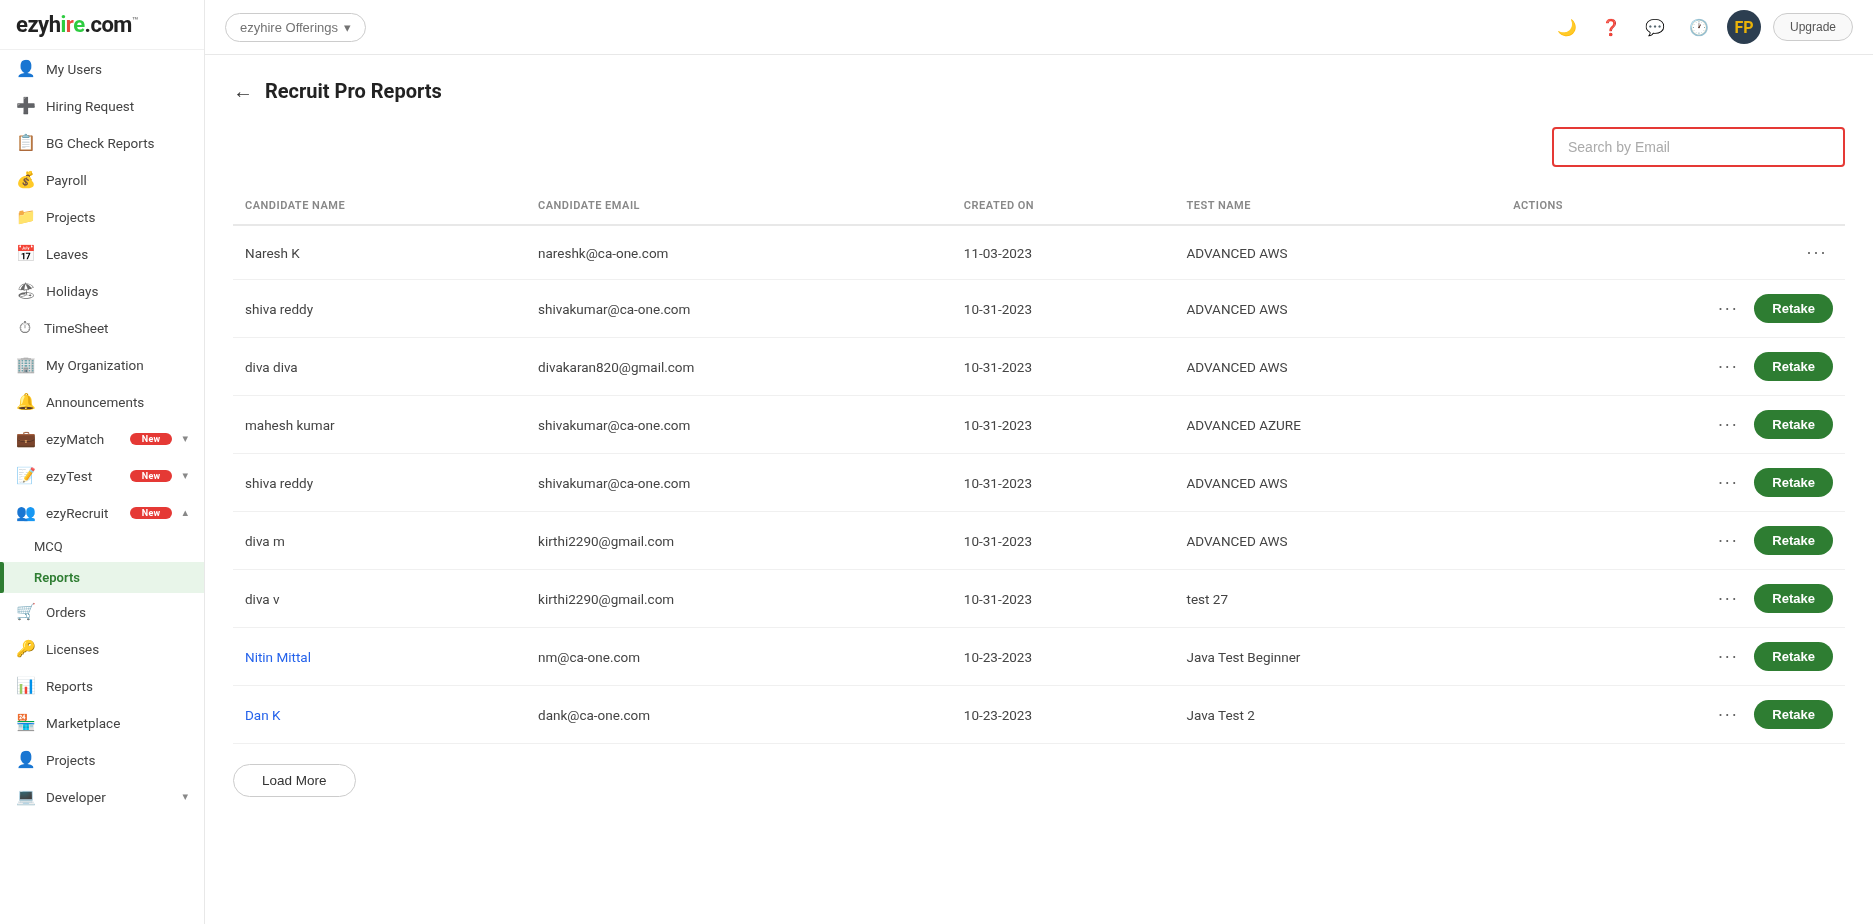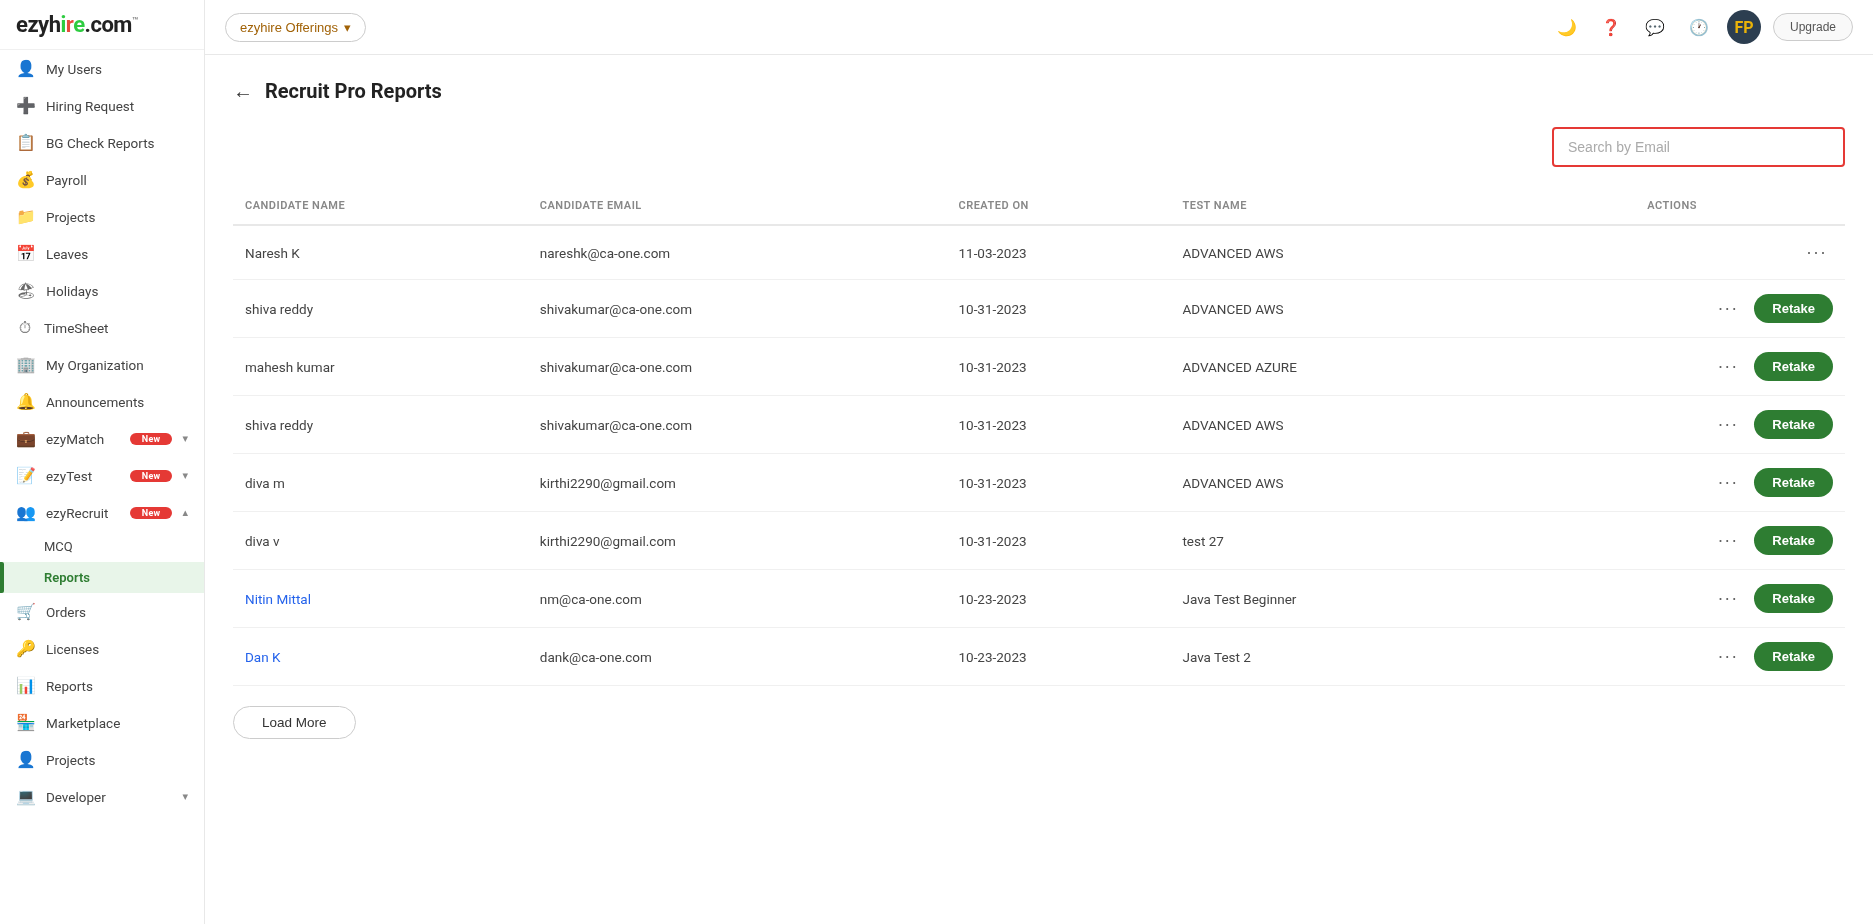--- a/index.html
+++ b/index.html
@@ -49,21 +49,21 @@
       font-weight: 700;
       padding: 1px 12px;
       border-radius: 8px;
       letter-spacing: 0.3px;
     }
     .sidebar-arrow { font-size: 11px; color: #888; }
     .sidebar-sub-item {
       display: flex;
       align-items: center;
       gap: 10px;
-      padding: 8px 16px 8px 44px;
+      padding: 8px 16px 8px 34px;
       cursor: pointer;
       color: #444;
       font-size: 13px;
     }
     .sidebar-sub-item.active { background: #e8f5e9; color: #2e7d32; font-weight: 600; }
     .sidebar-sub-active-bar {
       width: 4px;
       height: 100%;
       background: #2e7d32;
       position: absolute;
@@ -94,21 +94,21 @@
     #offerings-btn {
       border: 1px solid #ccc;
       background: #fff;
       border-radius: 20px;
       padding: 6px 14px;
       font-size: 13px;
       cursor: pointer;
       display: flex;
       align-items: center;
       gap: 6px;
-      color: #a16207;
+      color: #737373;
     }
     #topbar-spacer { flex: 1; }
     .topbar-icon {
       width: 32px;
       height: 32px;
       border-radius: 50%;
       display: flex;
       align-items: center;
       justify-content: center;
       cursor: pointer;
@@ -193,21 +193,21 @@
     }
     #reports-table thead th {
       text-align: left;
       padding: 8px 12px 12px;
       font-size: 11px;
       font-weight: 600;
       color: #888;
       letter-spacing: 0.5px;
       text-transform: uppercase;
     }
-    #reports-table thead th:last-child { text-align: center; }
+    #reports-table thead th:last-child { text-align: left; }
     #reports-table tbody tr {
       border-bottom: 1px solid #f0f0f0;
     }
     #reports-table tbody td {
       padding: 14px 12px;
       font-size: 13.5px;
       color: #444;
     }
     #reports-table tbody td.name-cell { color: #2563eb; }
     #reports-table tbody td.actions-cell {
@@ -421,20 +421,32 @@
       <td>10-31-2023</td>
       <td>ADVANCED AWS</td>
 
       <td class="actions-cell">
         <button class="more-dots">···</button>
         <button class="retake-btn">Retake</button>
       </td>
 
     </tr>
           <tr>
+      <td class="">diva diva</td>
+      <td>divakaran820@gmail.com</td>
+      <td>10-31-2023</td>
+      <td>ADVANCED AWS</td>
+
+      <td class="actions-cell">
+        <button class="more-dots">···</button>
+        <button class="retake-btn">Retake</button>
+      </td>
+
+    </tr>
+          <tr>
       <td class="">mahesh kumar</td>
       <td>shivakumar@ca-one.com</td>
       <td>10-31-2023</td>
       <td>ADVANCED AZURE</td>
 
       <td class="actions-cell">
         <button class="more-dots">···</button>
         <button class="retake-btn">Retake</button>
       </td>
 

